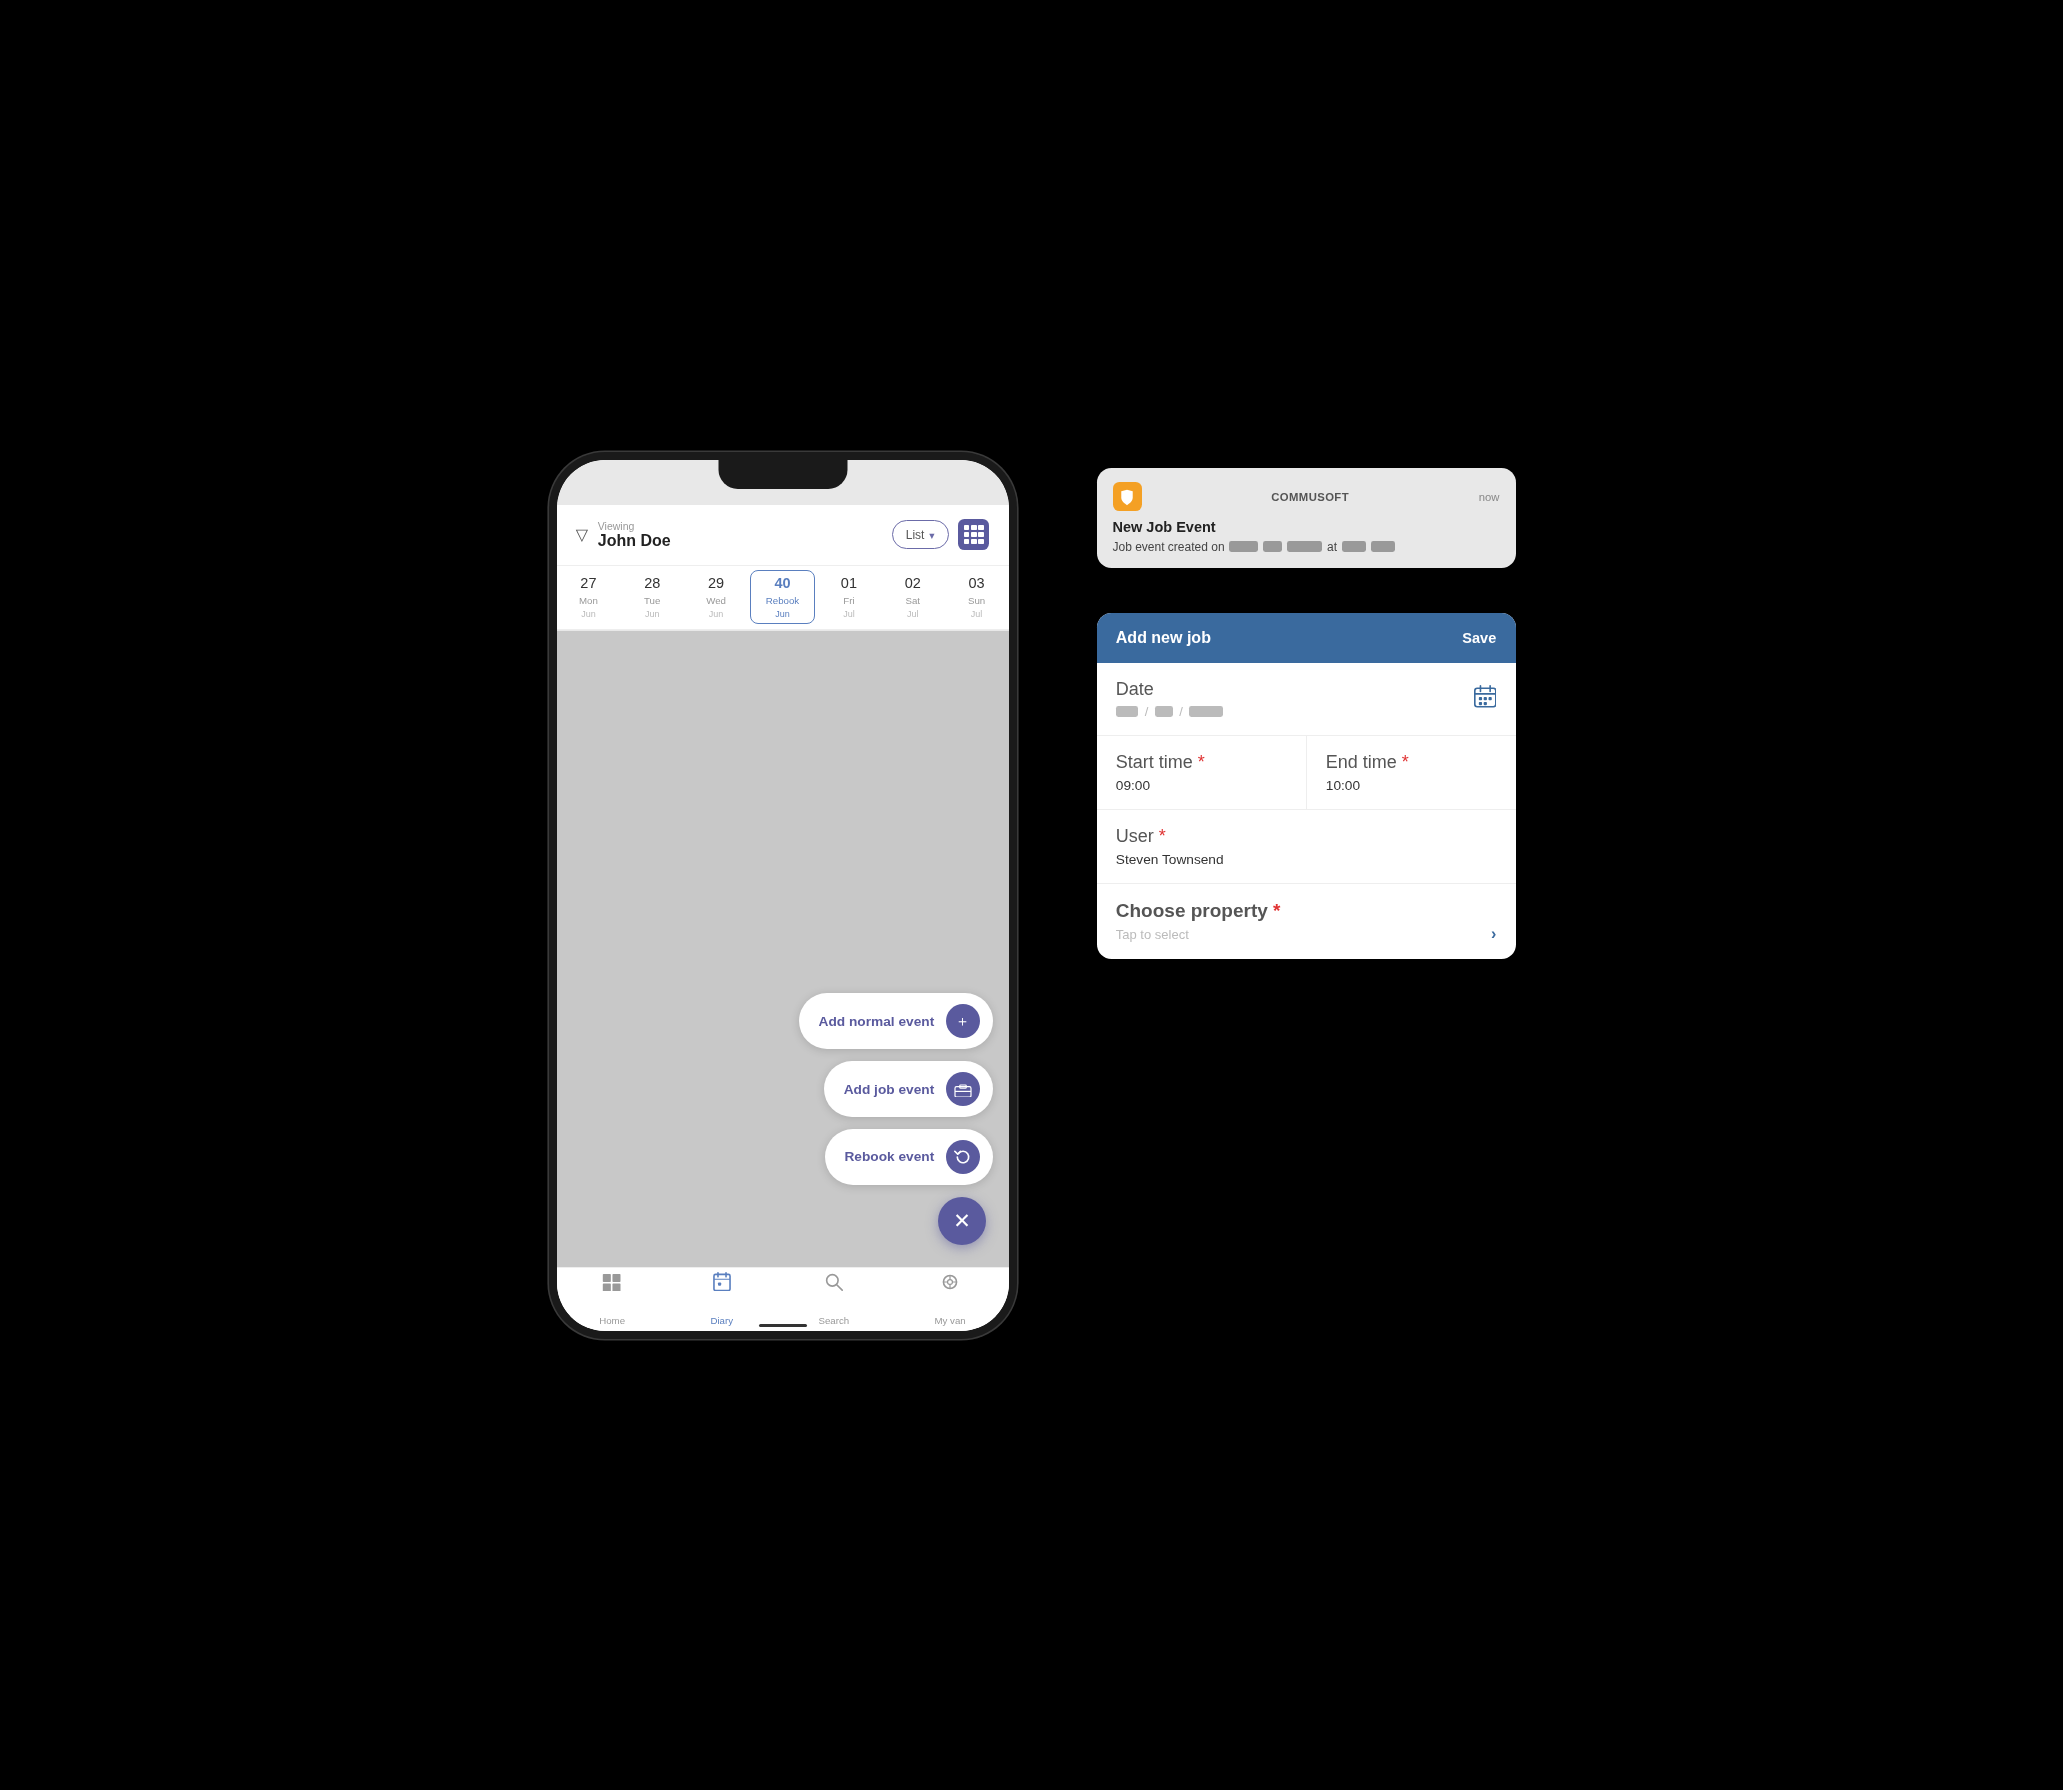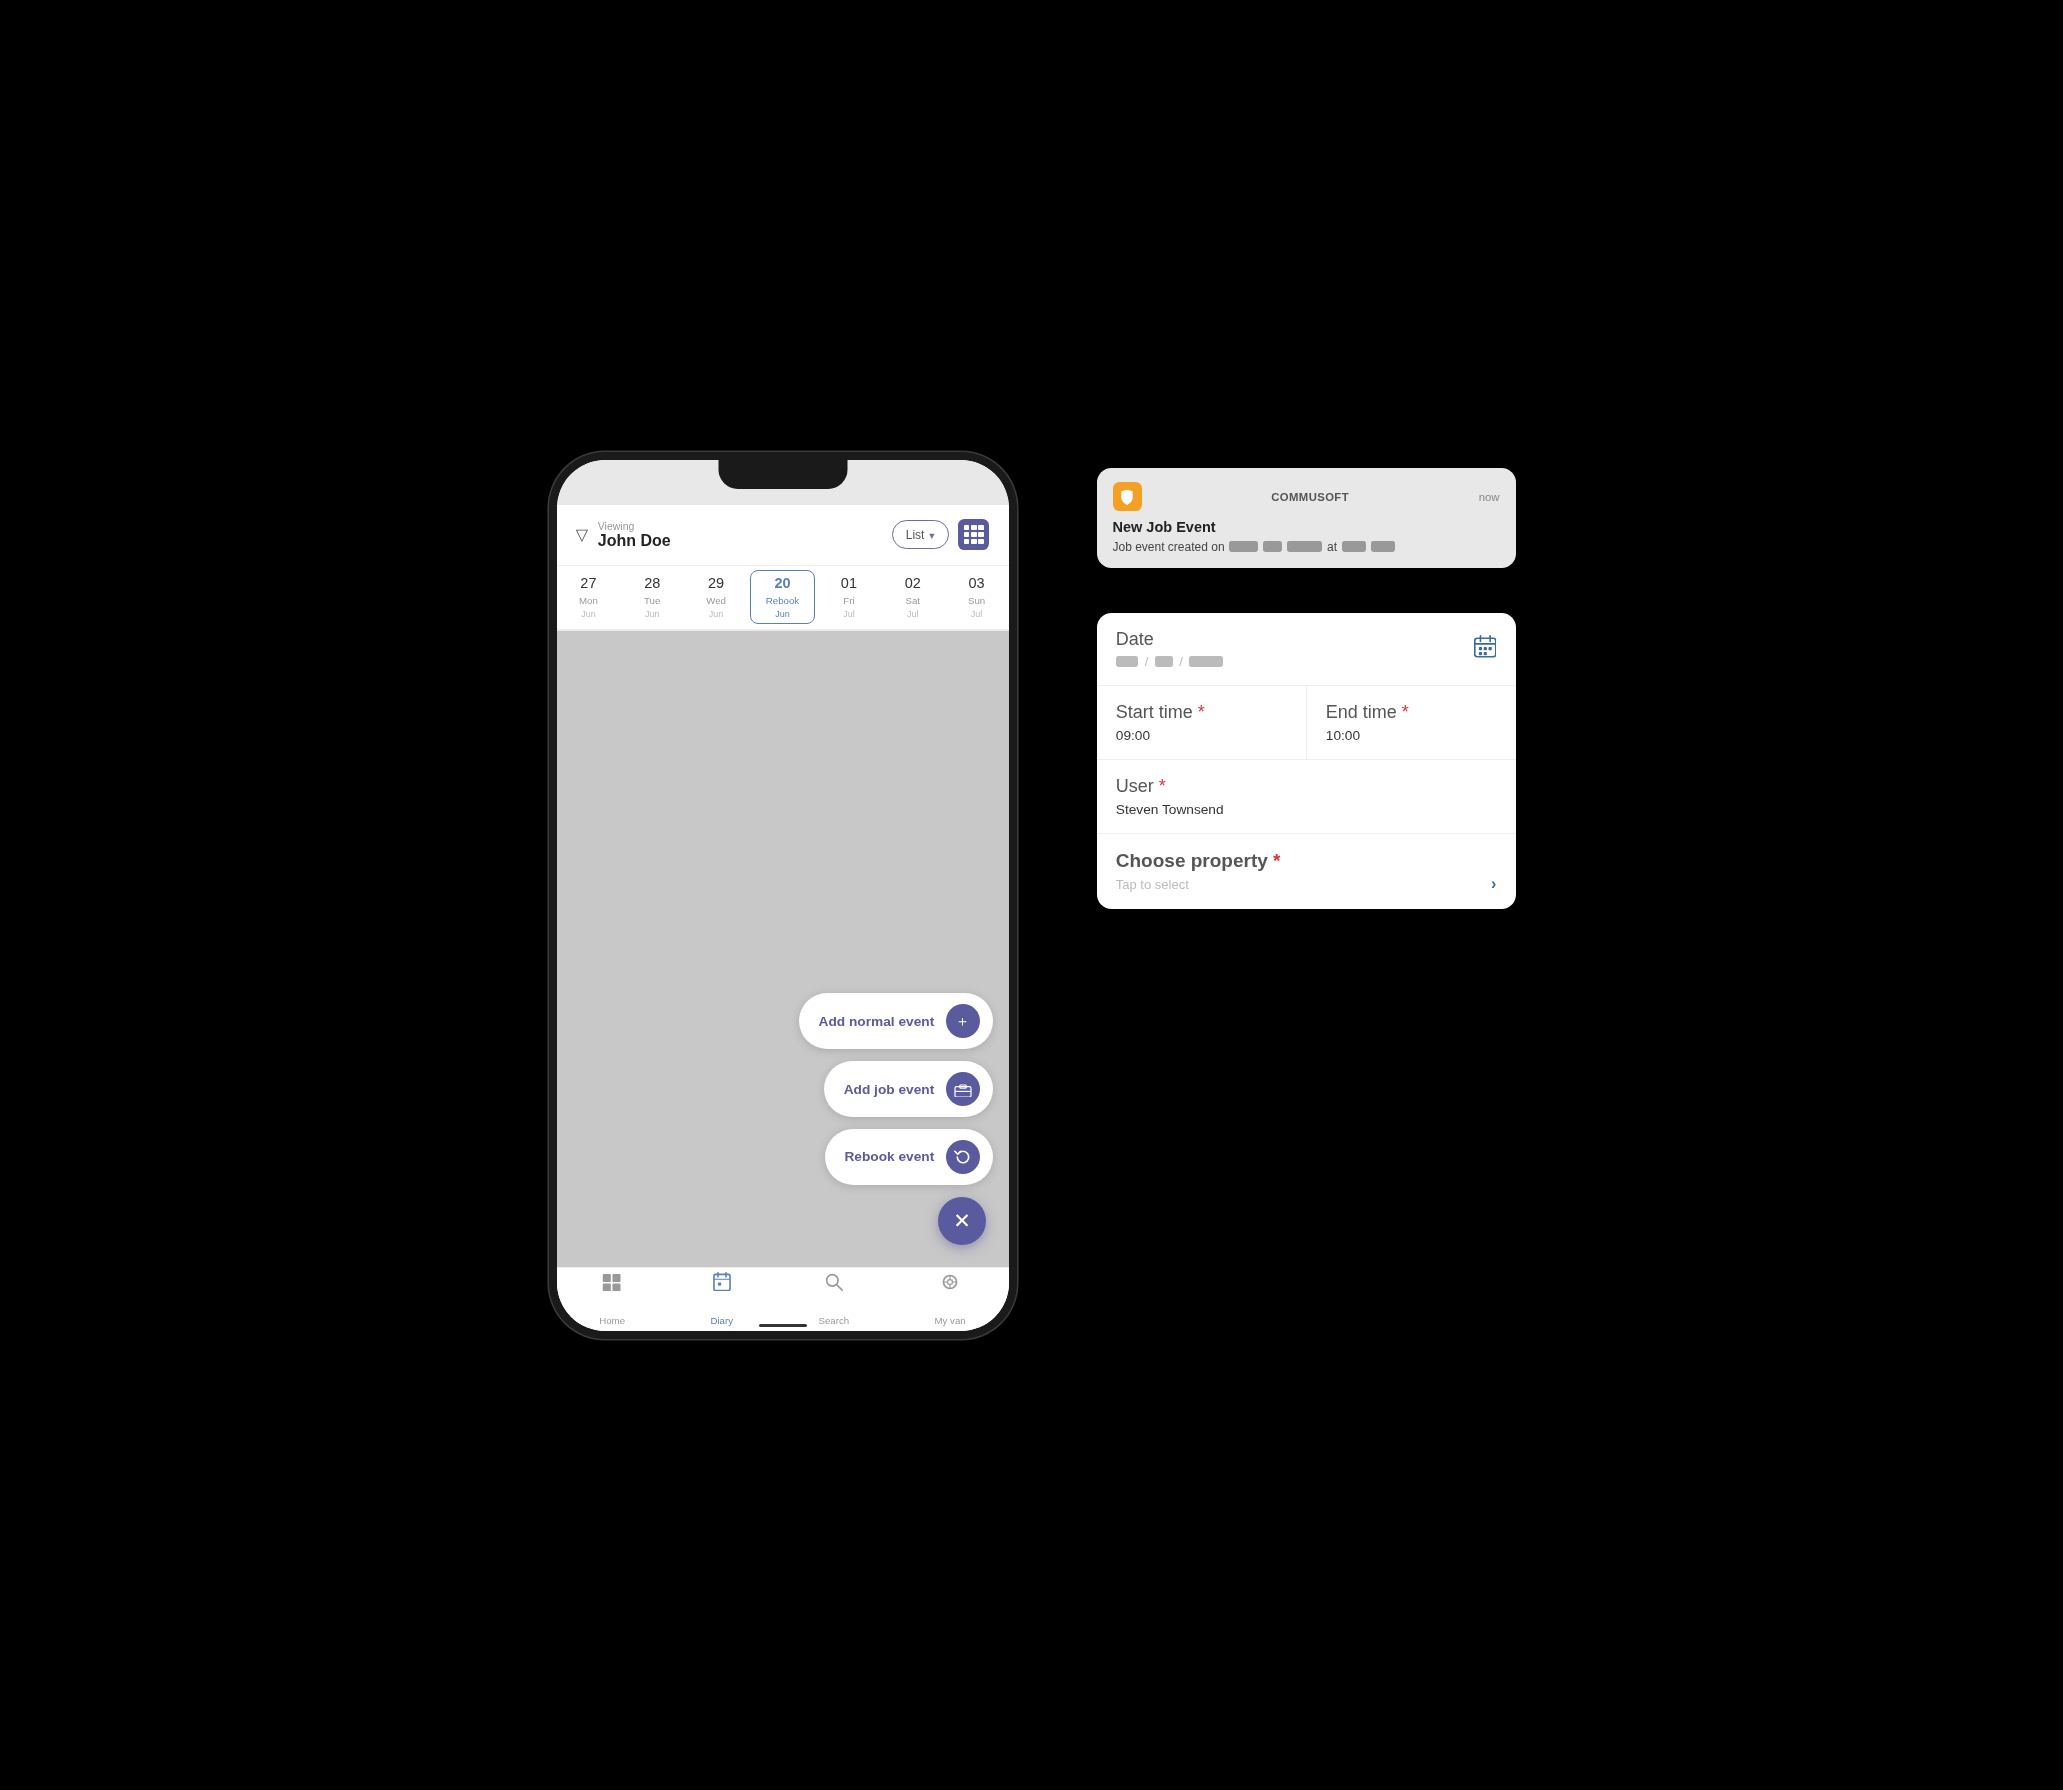--- a/index.html
+++ b/index.html
@@ -523,21 +523,21 @@
             <span class="cal-day-num">28</span>
             <span class="cal-day-name">Tue</span>
             <span class="cal-day-month">Jun</span>
           </div>
           <div class="cal-day">
             <span class="cal-day-num">29</span>
             <span class="cal-day-name">Wed</span>
             <span class="cal-day-month">Jun</span>
           </div>
           <div class="cal-day today">
-            <span class="cal-day-num">20</span>
+            <span class="cal-day-num">40</span>
             <span class="cal-day-name">Rebook</span>
             <span class="cal-day-month">Jun</span>
           </div>
           <div class="cal-day">
             <span class="cal-day-num">01</span>
             <span class="cal-day-name">Fri</span>
             <span class="cal-day-month">Jul</span>
           </div>
           <div class="cal-day">
             <span class="cal-day-num">02</span>
@@ -649,20 +649,24 @@
       <span class="notif-redacted" style="width:19.3px;"></span>
       <span class="notif-redacted" style="width:35px;"></span>
       <span>at</span>
       <span class="notif-redacted" style="width:24px;"></span>
       <span class="notif-redacted" style="width:24px;"></span>
     </div>
   </div>
 
   <div class="add-job-panel">
 
+    <div class="panel-header">
+      <span class="panel-title">Add new job</span>
+      <span class="panel-save-btn">Save</span>
+    </div>
 
     <div class="panel-section">
       <div class="panel-date-row">
         <div>
           <div class="panel-label">Date</div>
           <div class="panel-value">
             <span class="redacted-block" style="width:22.6px;"></span>
             <span style="color:#bbb;">/</span>
             <span class="redacted-block" style="width:18px;"></span>
             <span style="color:#bbb;">/</span>

